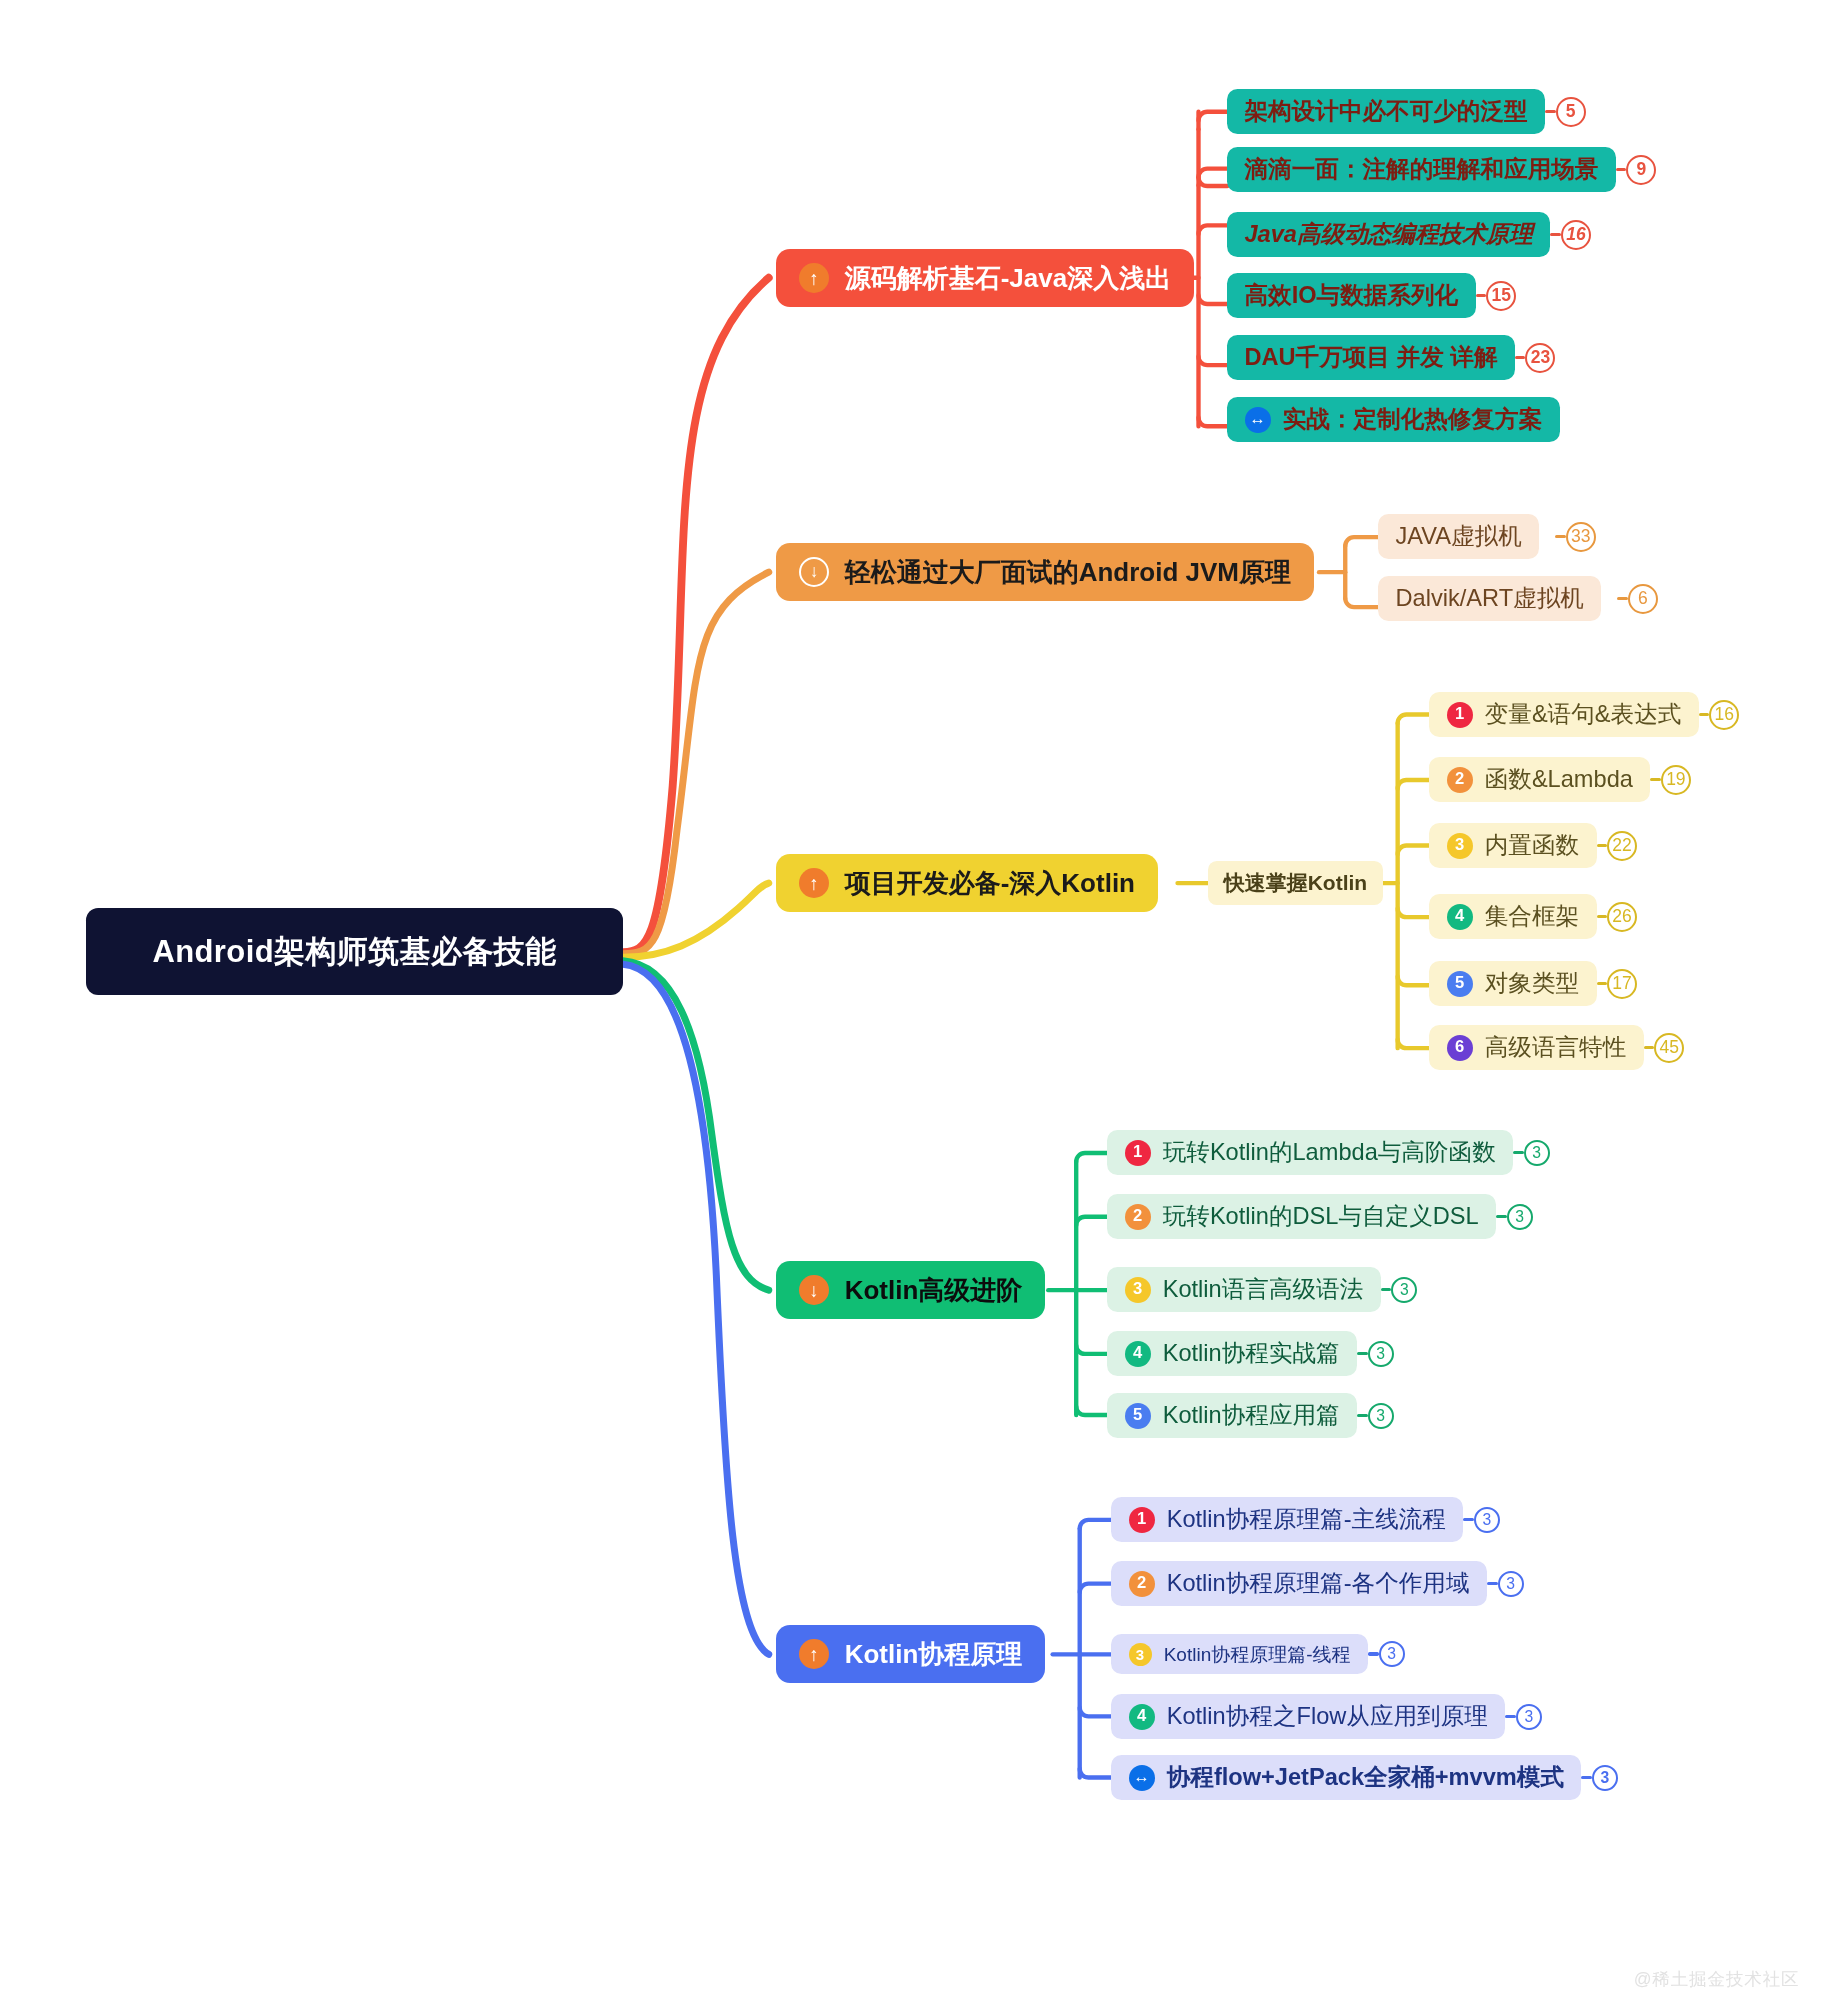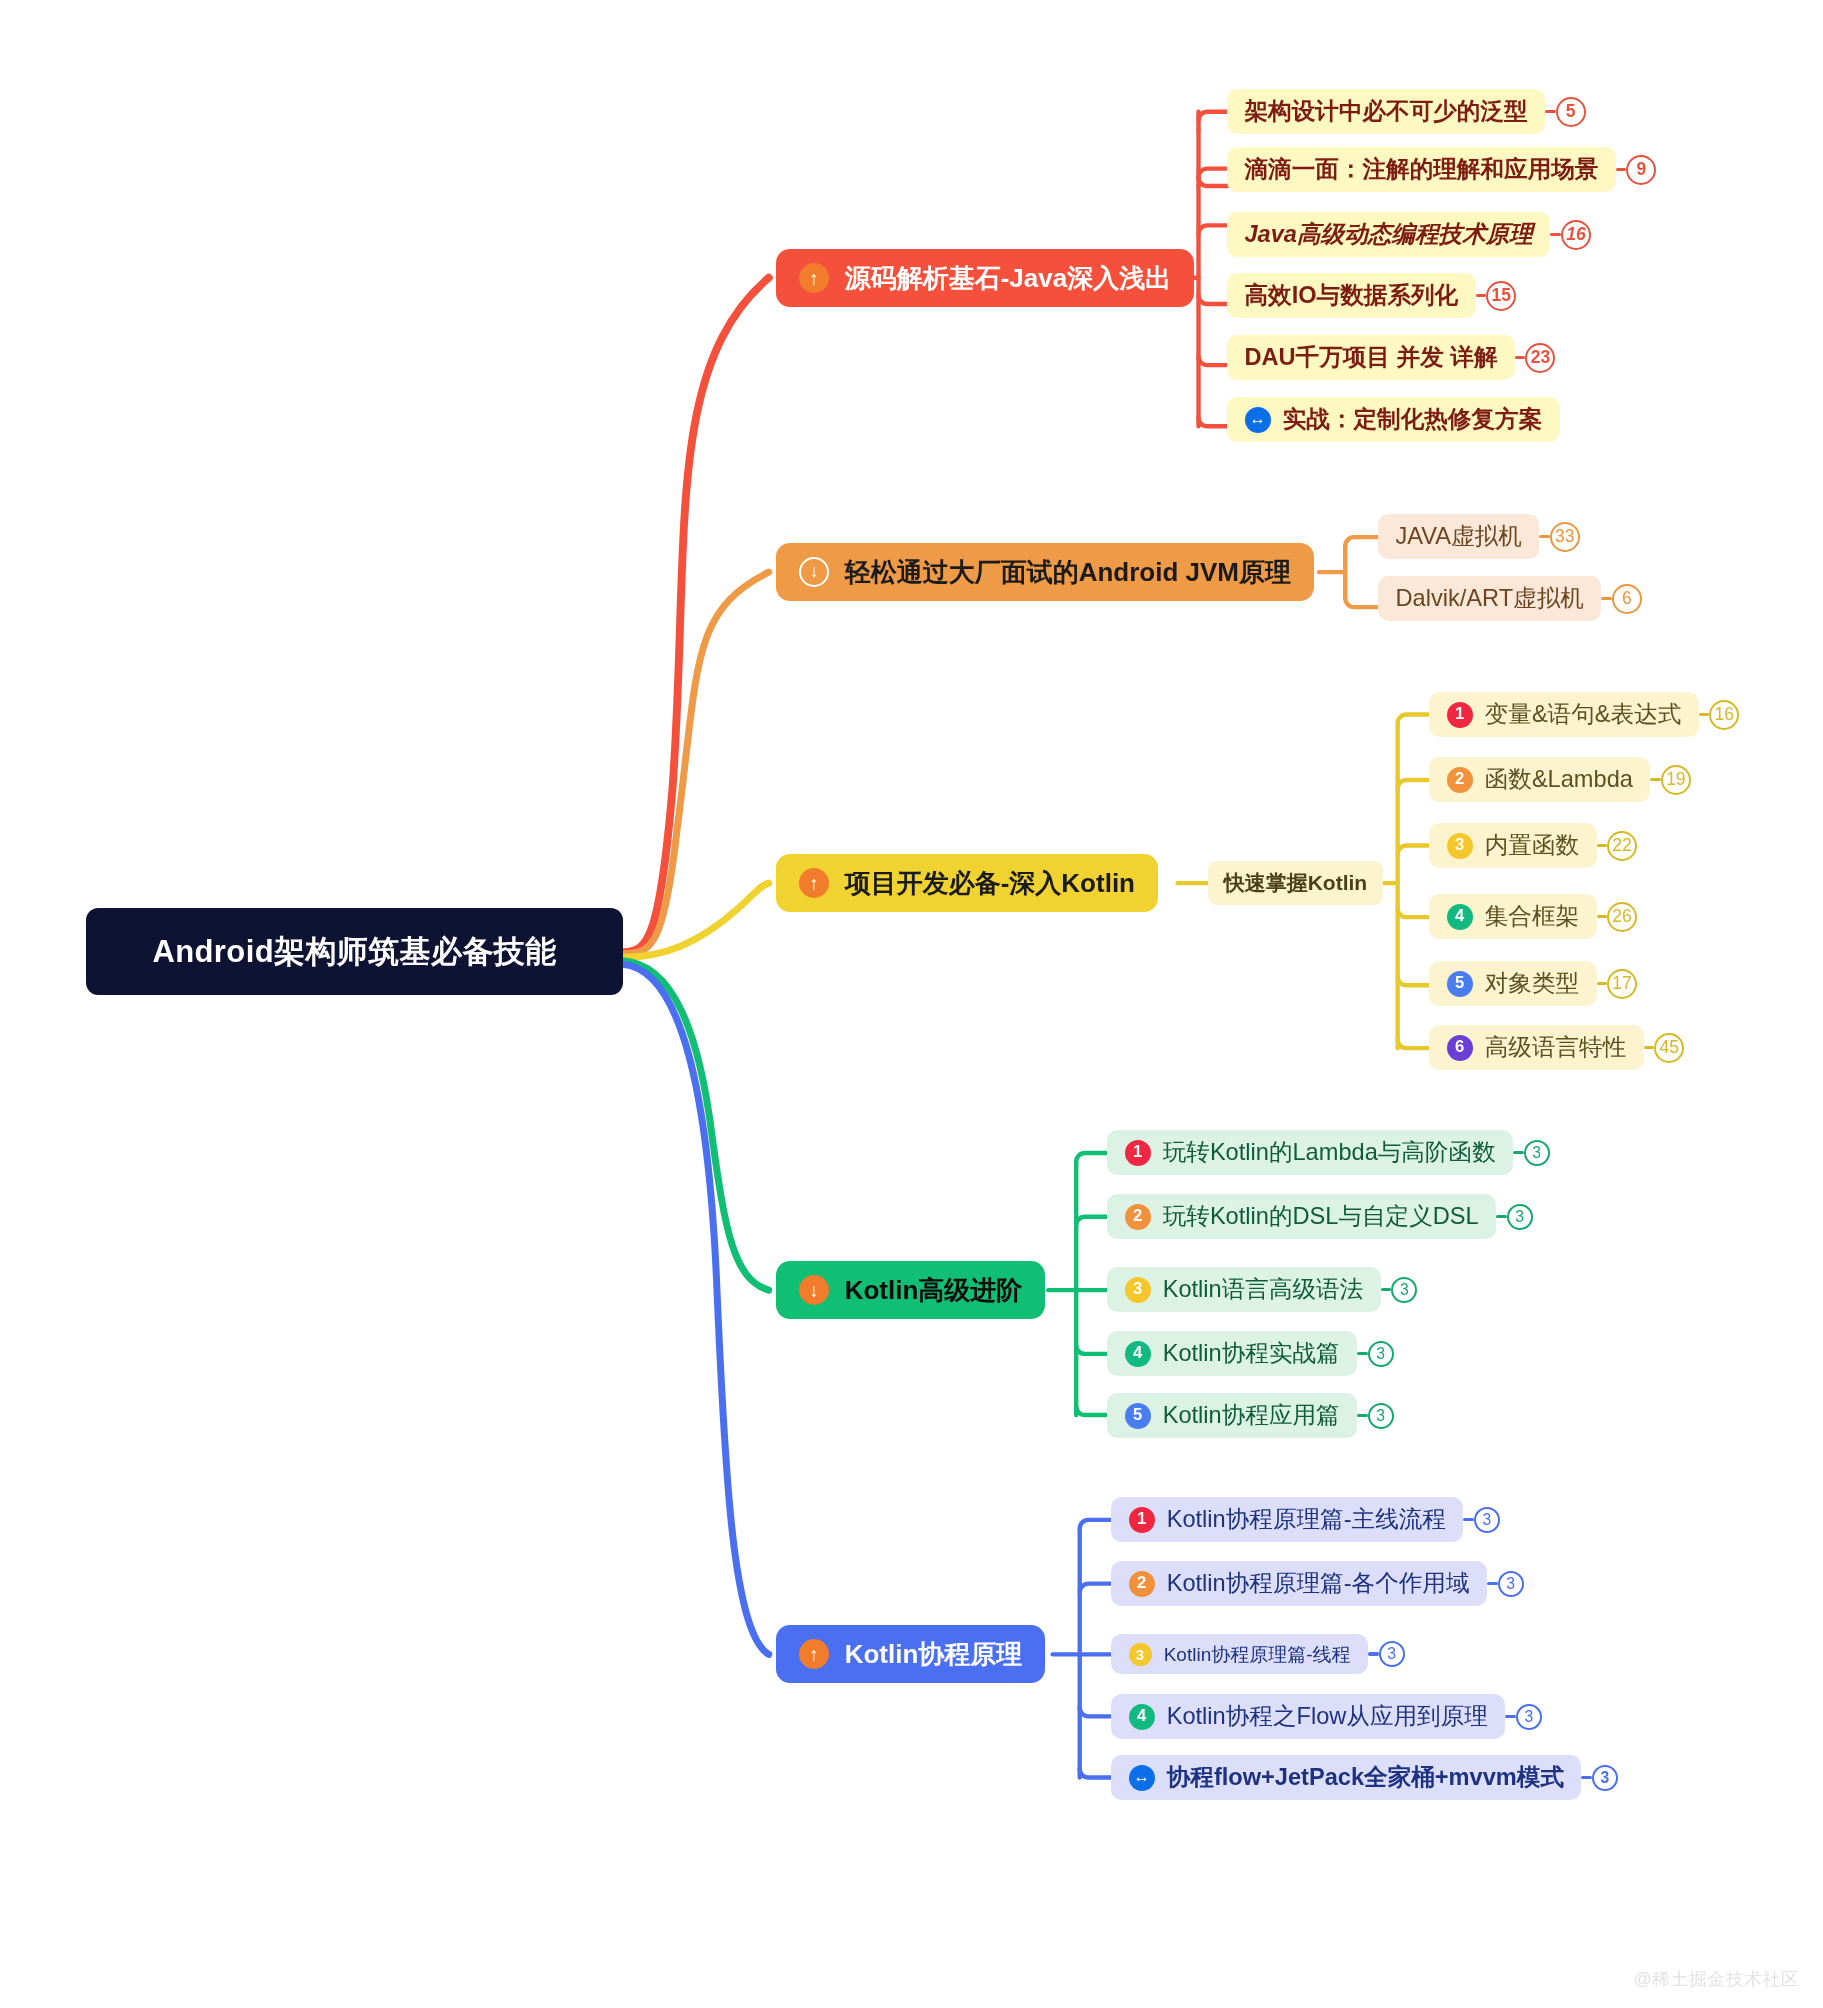--- a/index.html
+++ b/index.html
@@ -34,21 +34,21 @@
   
   .mid{
     left:1208px;top:861px;background:#fcf3cf;color:#4a4119;
     border-radius:8.7px;padding:0 15.7px;height:44px;font-size:21px;font-weight:bold;
   }
 
   
   .leaf{border-radius:10.5px;padding:0 17.5px;height:45px;font-size:23.6px;gap:12.2px;}
   .leaf .ltext{line-height:1;}
 
-  .leaf.red   {background:#fef9c3;color:#7d1d12;font-weight:bold;}
+  .leaf.red   {background:#14b8a6;color:#7d1d12;font-weight:bold;}
   .leaf.orange{background:#fbe8d8;color:#6d4521;font-weight:normal;}
   .leaf.yellow{background:#fcf3cf;color:#5b5020;font-weight:normal;}
   .leaf.green {background:#dcf2e5;color:#0e5c3c;font-weight:normal;}
   .leaf.blue  {background:#dcdefa;color:#1d3382;font-weight:normal;}
   .leaf.boldit{font-weight:bold;}
   .leaf.small {font-size:19px;height:40px;}
 
   
   .bullet{
     width:26px;height:26px;border-radius:50%;flex:0 0 26px;
@@ -75,21 +75,21 @@
   .count .dash{width:10.5px;height:3.5px;border-radius:1.7px;}
   .count .ring{
     width:30px;height:30px;border-radius:50%;
     border:2.2px solid currentColor;box-sizing:border-box;
     display:flex;align-items:center;justify-content:center;
     font-size:17.5px;line-height:1;background:#ffffff;
   }
   .count.small .ring{width:26px;height:26px;font-size:15.7px;}
 
   .c-red{color:#e8533f;}
-  .c-orange{color:#e8983f;}
+  .c-orange{color:#e8983f;margin-left:16px;}
   .c-yellow{color:#d8b823;}
   .c-green{color:#15a96c;}
   .c-blue{color:#4a6ff0;}
   .c-red .dash{background:#e8533f;}
   .c-orange .dash{background:#e8983f;}
   .c-yellow .dash{background:#d8b823;}
   .c-green .dash{background:#15a96c;}
   .c-blue .dash{background:#4a6ff0;}
 
   

